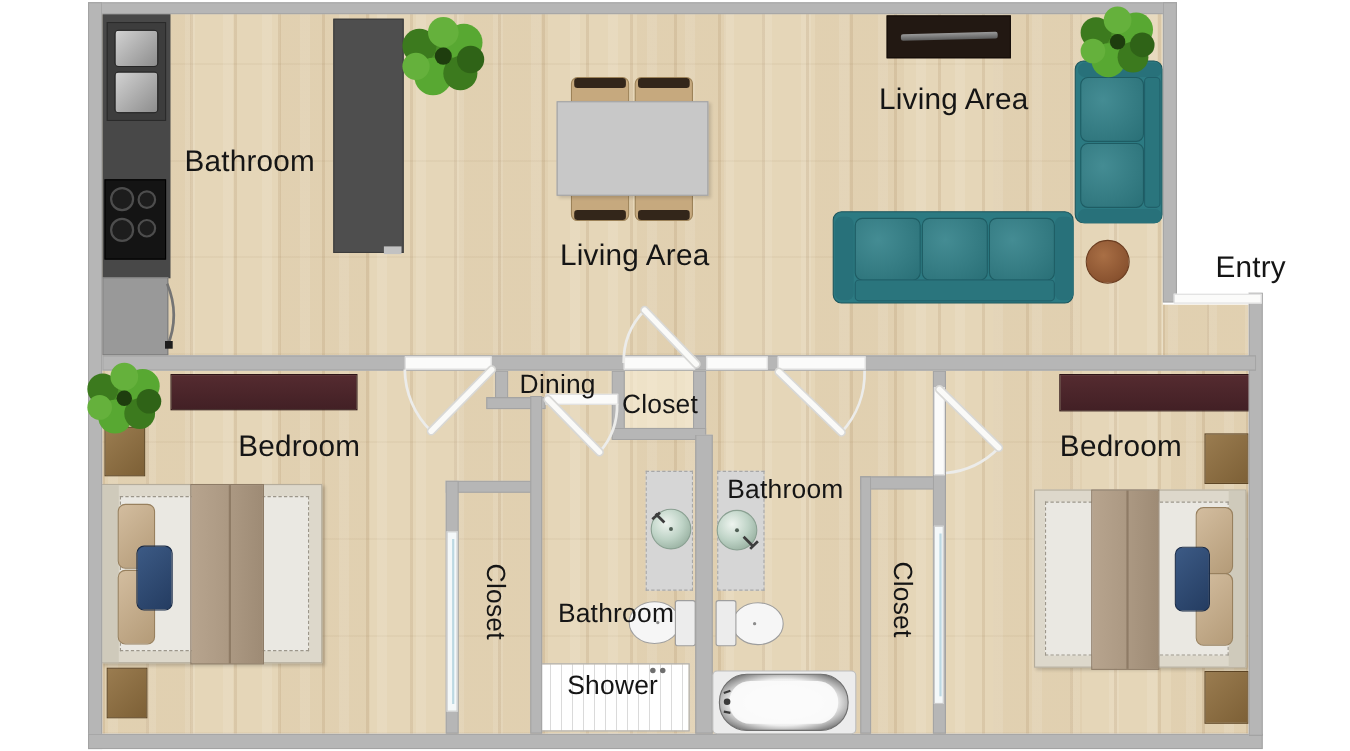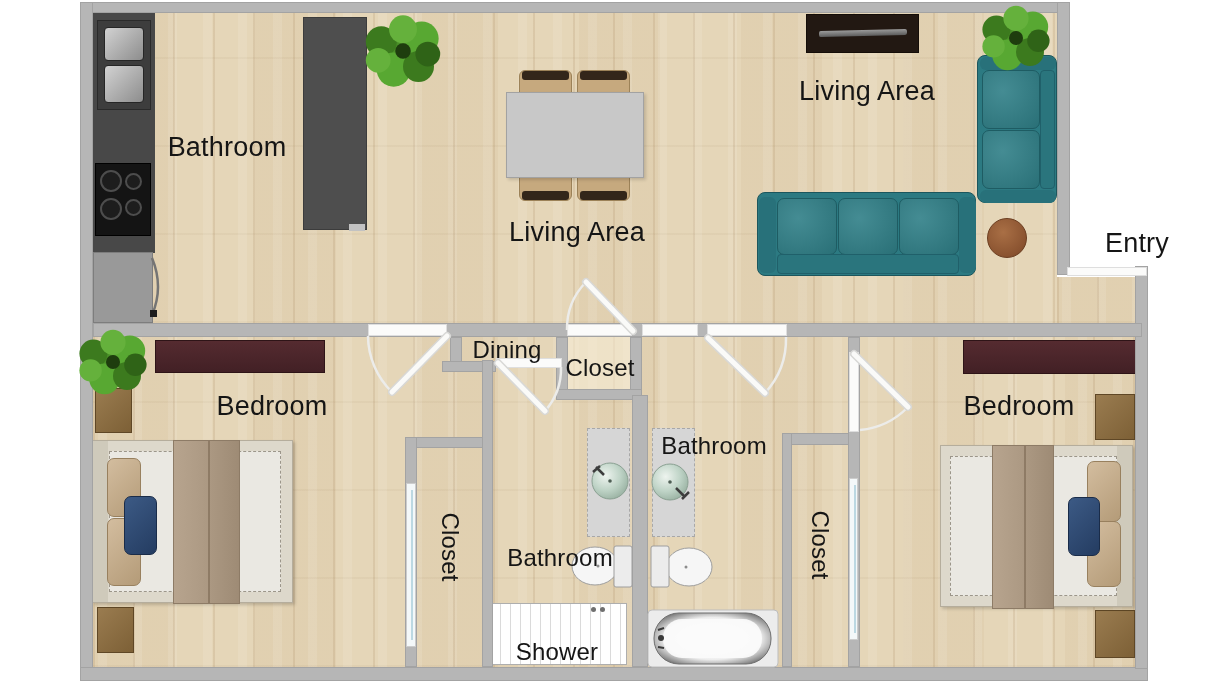--- a/index.html
+++ b/index.html
@@ -271,15 +271,15 @@
   <div class="lbl" style="left:867px;top:91px;">Living Area</div>
   <div class="lbl" style="left:1117px;top:243px;margin-left:20px;">Entry</div>
   <div class="lbl" style="left:272px;top:406px;">Bedroom</div>
   <div class="lbl" style="left:1019px;top:406px;">Bedroom</div>
   <div class="lbl small" style="left:507px;top:350px;">Dining</div>
   <div class="lbl small" style="left:600px;top:368px;">Closet</div>
   <div class="lbl small vert" style="left:450px;top:547px;">Closet</div>
   <div class="lbl small vert" style="left:820px;top:545px;">Closet</div>
   <div class="lbl small" style="left:560px;top:558px;">Bathroom</div>
   <div class="lbl small" style="left:714px;top:446px;">Bathroom</div>
-  <div class="lbl small" style="left:557px;top:652px;">Shower</div>
+  <div class="lbl small" style="left:557px;top:624px;">Shower</div>
 
 </div>
 
 </body></html>

